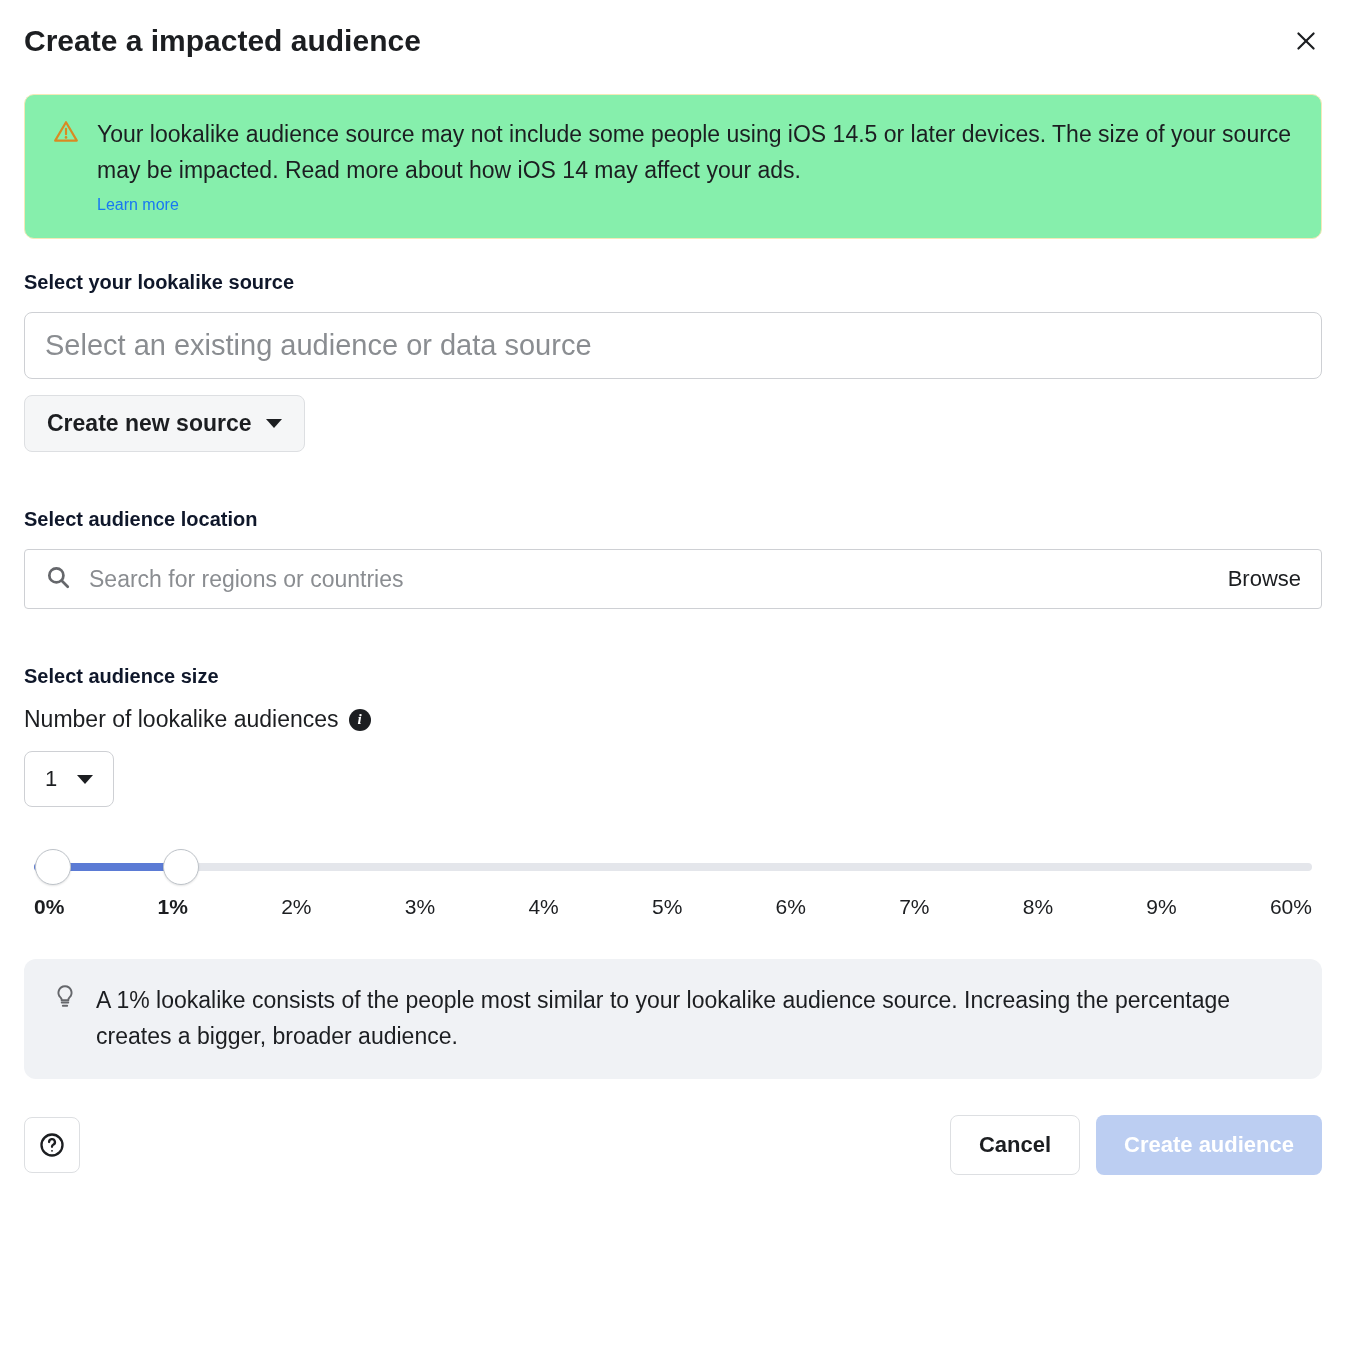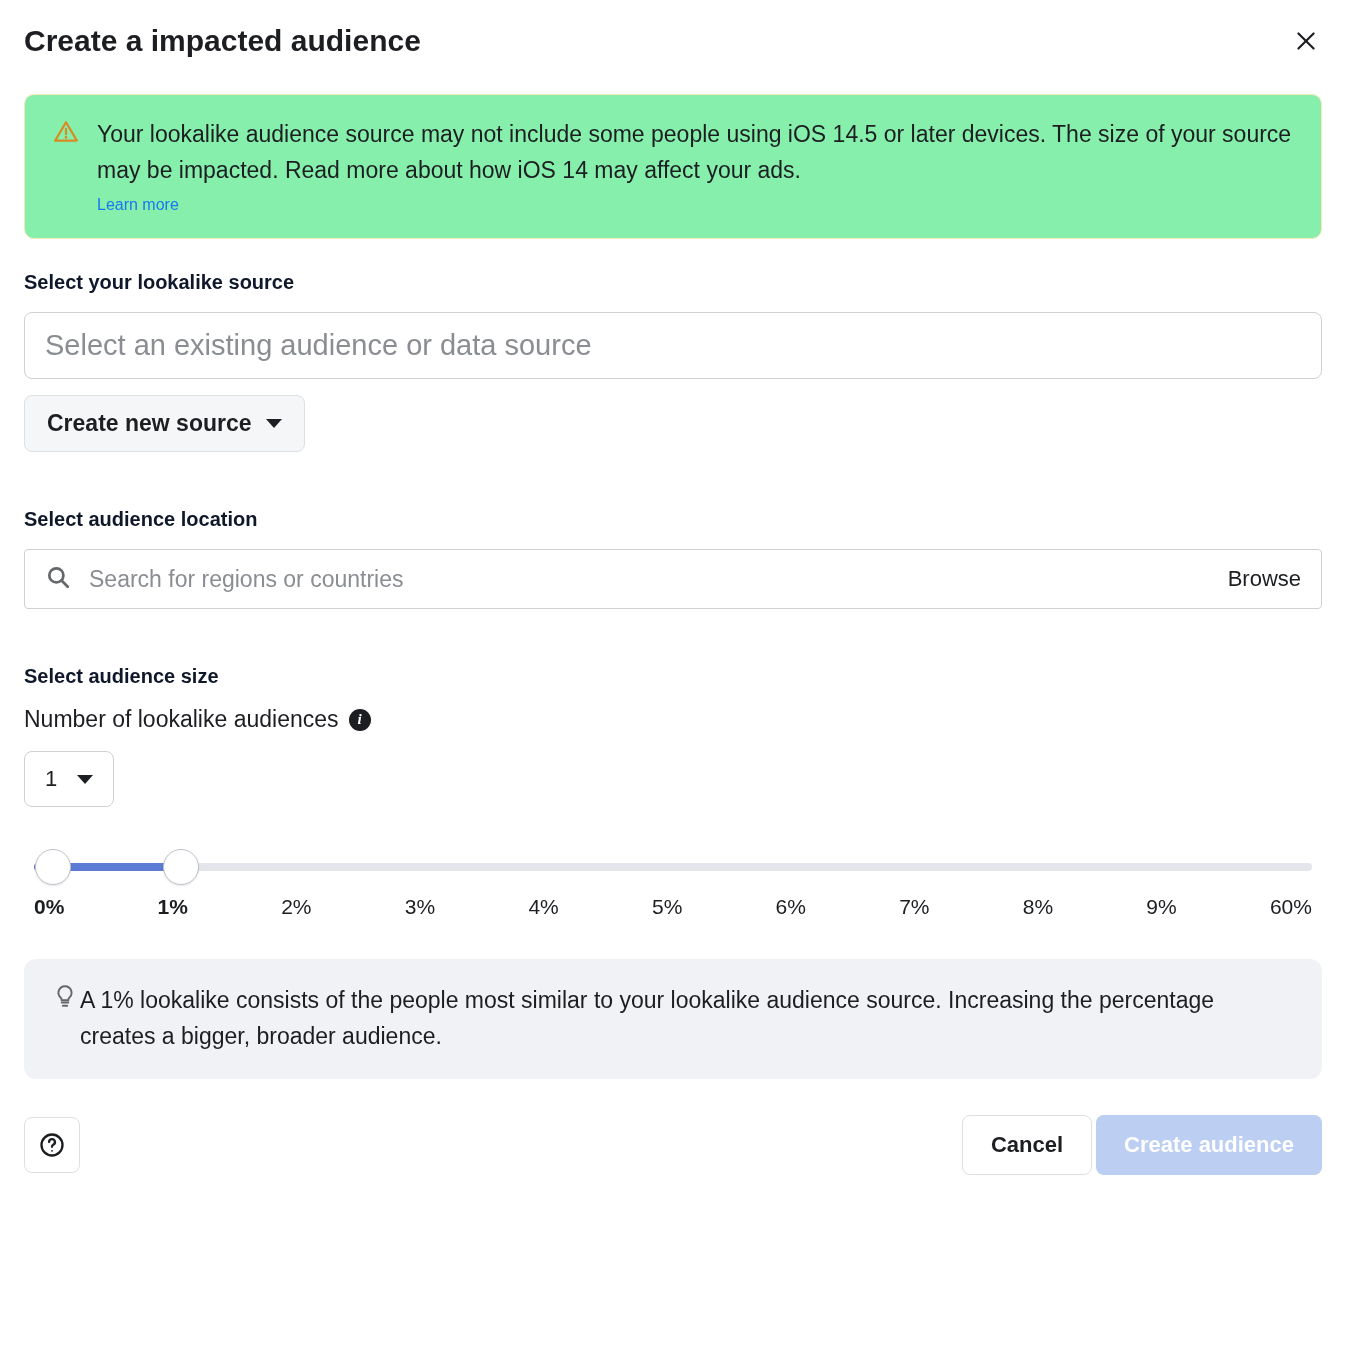--- a/index.html
+++ b/index.html
@@ -222,21 +222,21 @@
     }
     .slider-labels span:first-child,
     .slider-labels span:nth-child(2) {
       font-weight: 700;
     }
     .tip-box {
       background: #f0f2f5;
       border-radius: 12px;
       padding: 24px 28px;
       display: flex;
-      gap: 2px;
+      gap: 18px;
     }
     .bulb-icon svg {
       width: 26px;
       height: 26px;
       stroke: #65676b;
       stroke-width: 1.8;
       fill: none;
     }
     .tip-text {
       font-size: 23px;
@@ -262,21 +262,21 @@
     }
     .help-btn svg {
       width: 28px;
       height: 28px;
       stroke: #1c1e21;
       stroke-width: 2;
       fill: none;
     }
     .footer-right {
       display: flex;
-      gap: 4px;
+      gap: 16px;
     }
     .btn {
       padding: 16px 28px;
       border-radius: 8px;
       font-size: 22px;
       font-weight: 600;
       cursor: pointer;
       border: none;
     }
     .btn-cancel {

